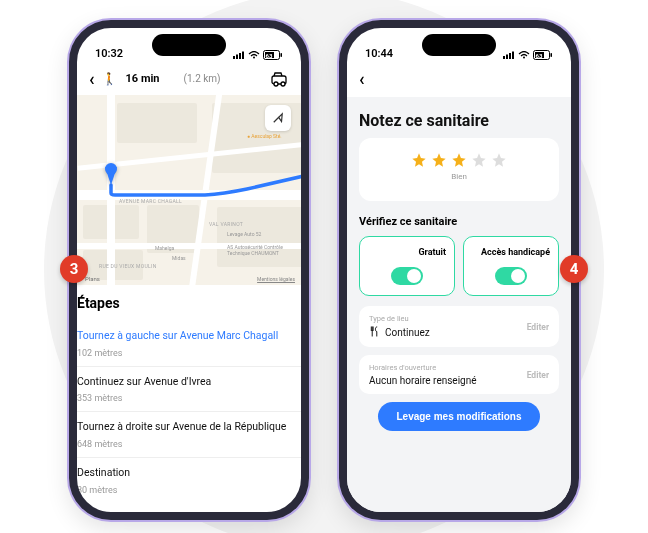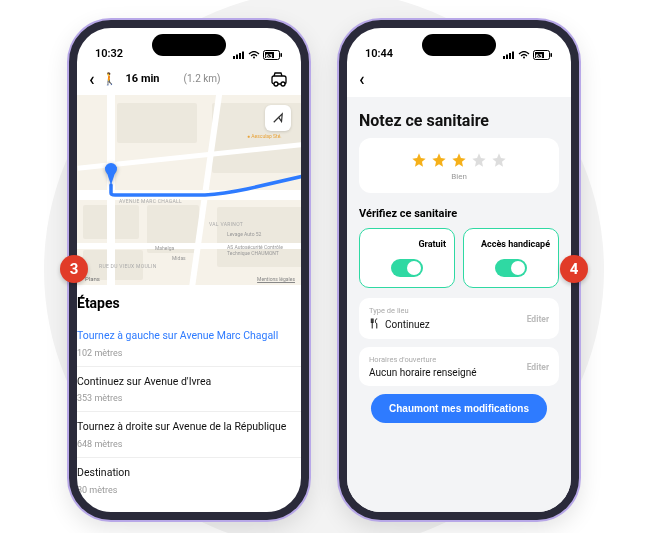--- a/index.html
+++ b/index.html
@@ -166,21 +166,21 @@
   .p2-section-title { font-size: 16px; font-weight: 700; margin: 4px 0 8px; color: #111; }
 
   .rate-card {
     background: #fff;
     border-radius: 12px;
     padding: 14px 12px 12px;
     text-align: center;
   }
   .stars { display: flex; justify-content: center; gap: 4px; margin-bottom: 4px; }
   .star { width: 16px; height: 16px; }
-  .rate-label { font-size: 8px; color: #999; }
+  .rate-label { font-size: 8px; color: #999; margin-bottom: 8px; }
   .submit-btn {
     width: 100%;
     border: 1.5px solid #2e7bff;
     background: #fff;
     color: #2e7bff;
     font-size: 10px;
     font-weight: 600;
     padding: 7px 0;
     border-radius: 8px;
   }
@@ -435,20 +435,20 @@
       <div class="info-card">
         <div class="col">
           <div class="klabel">Horaires d'ouverture</div>
           <div class="kvalue">
               <span>Aucun horaire renseigné</span>
             </div>
         </div>
         <span class="edit">Editer</span>
       </div>
 
-      <button class="send-btn">Chaumont mes modifications</button>
+      <button class="send-btn">Levage mes modifications</button>
     </div>
   </div>
 
 </div>
 
 <div class="badge badge-3">3</div>
 <div class="badge badge-4">4</div>
 
 </body></html>

